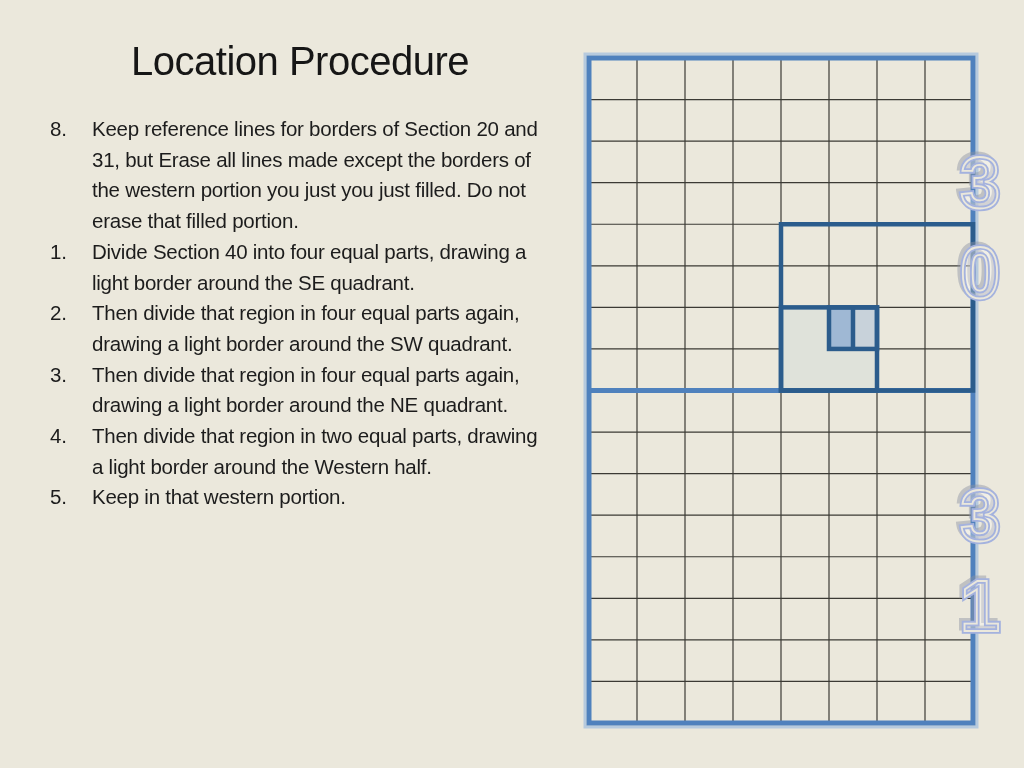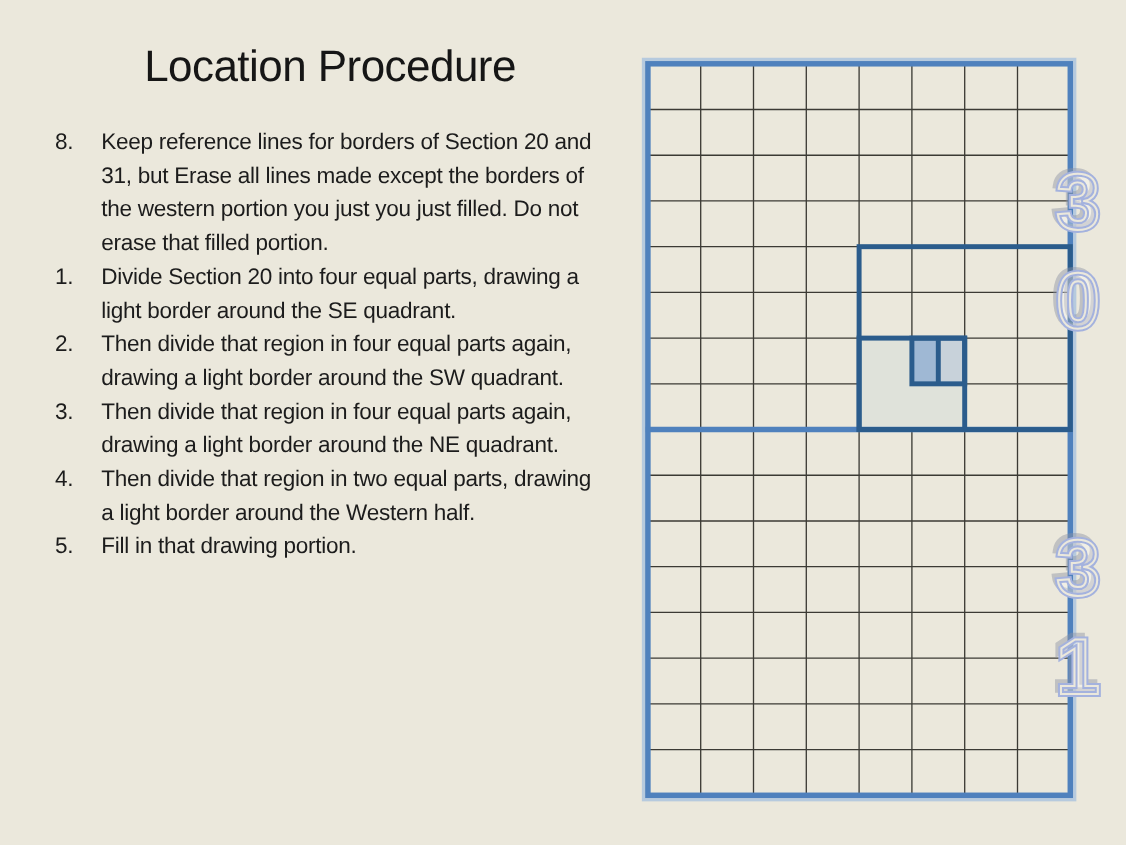--- a/index.html
+++ b/index.html
@@ -35,37 +35,37 @@
 
   <div class="text-col">
     <h1 class="slide-title">Location Procedure</h1>
     <ol class="steps">
       <li>
         <span class="num">8.</span>
         <span class="txt">Keep reference lines for borders of Section 20 and 31, but Erase all lines made except the borders of the western portion you just you just filled. Do not erase that filled portion.</span>
       </li>
       <li>
         <span class="num">1.</span>
-        <span class="txt">Divide Section 20 into four equal parts, drawing a light border around the SE quadrant.</span>
+        <span class="txt">Divide Section 40 into four equal parts, drawing a light border around the SE quadrant.</span>
       </li>
       <li>
         <span class="num">2.</span>
         <span class="txt">Then divide that region in four equal parts again, drawing a light border around the SW quadrant.</span>
       </li>
       <li>
         <span class="num">3.</span>
         <span class="txt">Then divide that region in four equal parts again, drawing a light border around the NE quadrant.</span>
       </li>
       <li>
         <span class="num">4.</span>
         <span class="txt">Then divide that region in two equal parts, drawing a light border around the Western half.</span>
       </li>
       <li>
         <span class="num">5.</span>
-        <span class="txt">Fill in that drawing portion.</span>
+        <span class="txt">Keep in that western portion.</span>
       </li>
     </ol>
   </div>
 
   <svg id="diagram" viewBox="0 0 464 768">
       <rect x="25" y="54" width="392" height="673" fill="none" stroke="#a9c2de" stroke-width="3" opacity="0.8"></rect>
       <line x1="77" y1="58" x2="77" y2="723" stroke="#3b3a34" stroke-width="1.2"></line>
       <line x1="125" y1="58" x2="125" y2="723" stroke="#3b3a34" stroke-width="1.2"></line>
       <line x1="173" y1="58" x2="173" y2="723" stroke="#3b3a34" stroke-width="1.2"></line>
       <line x1="221" y1="58" x2="221" y2="723" stroke="#3b3a34" stroke-width="1.2"></line>

